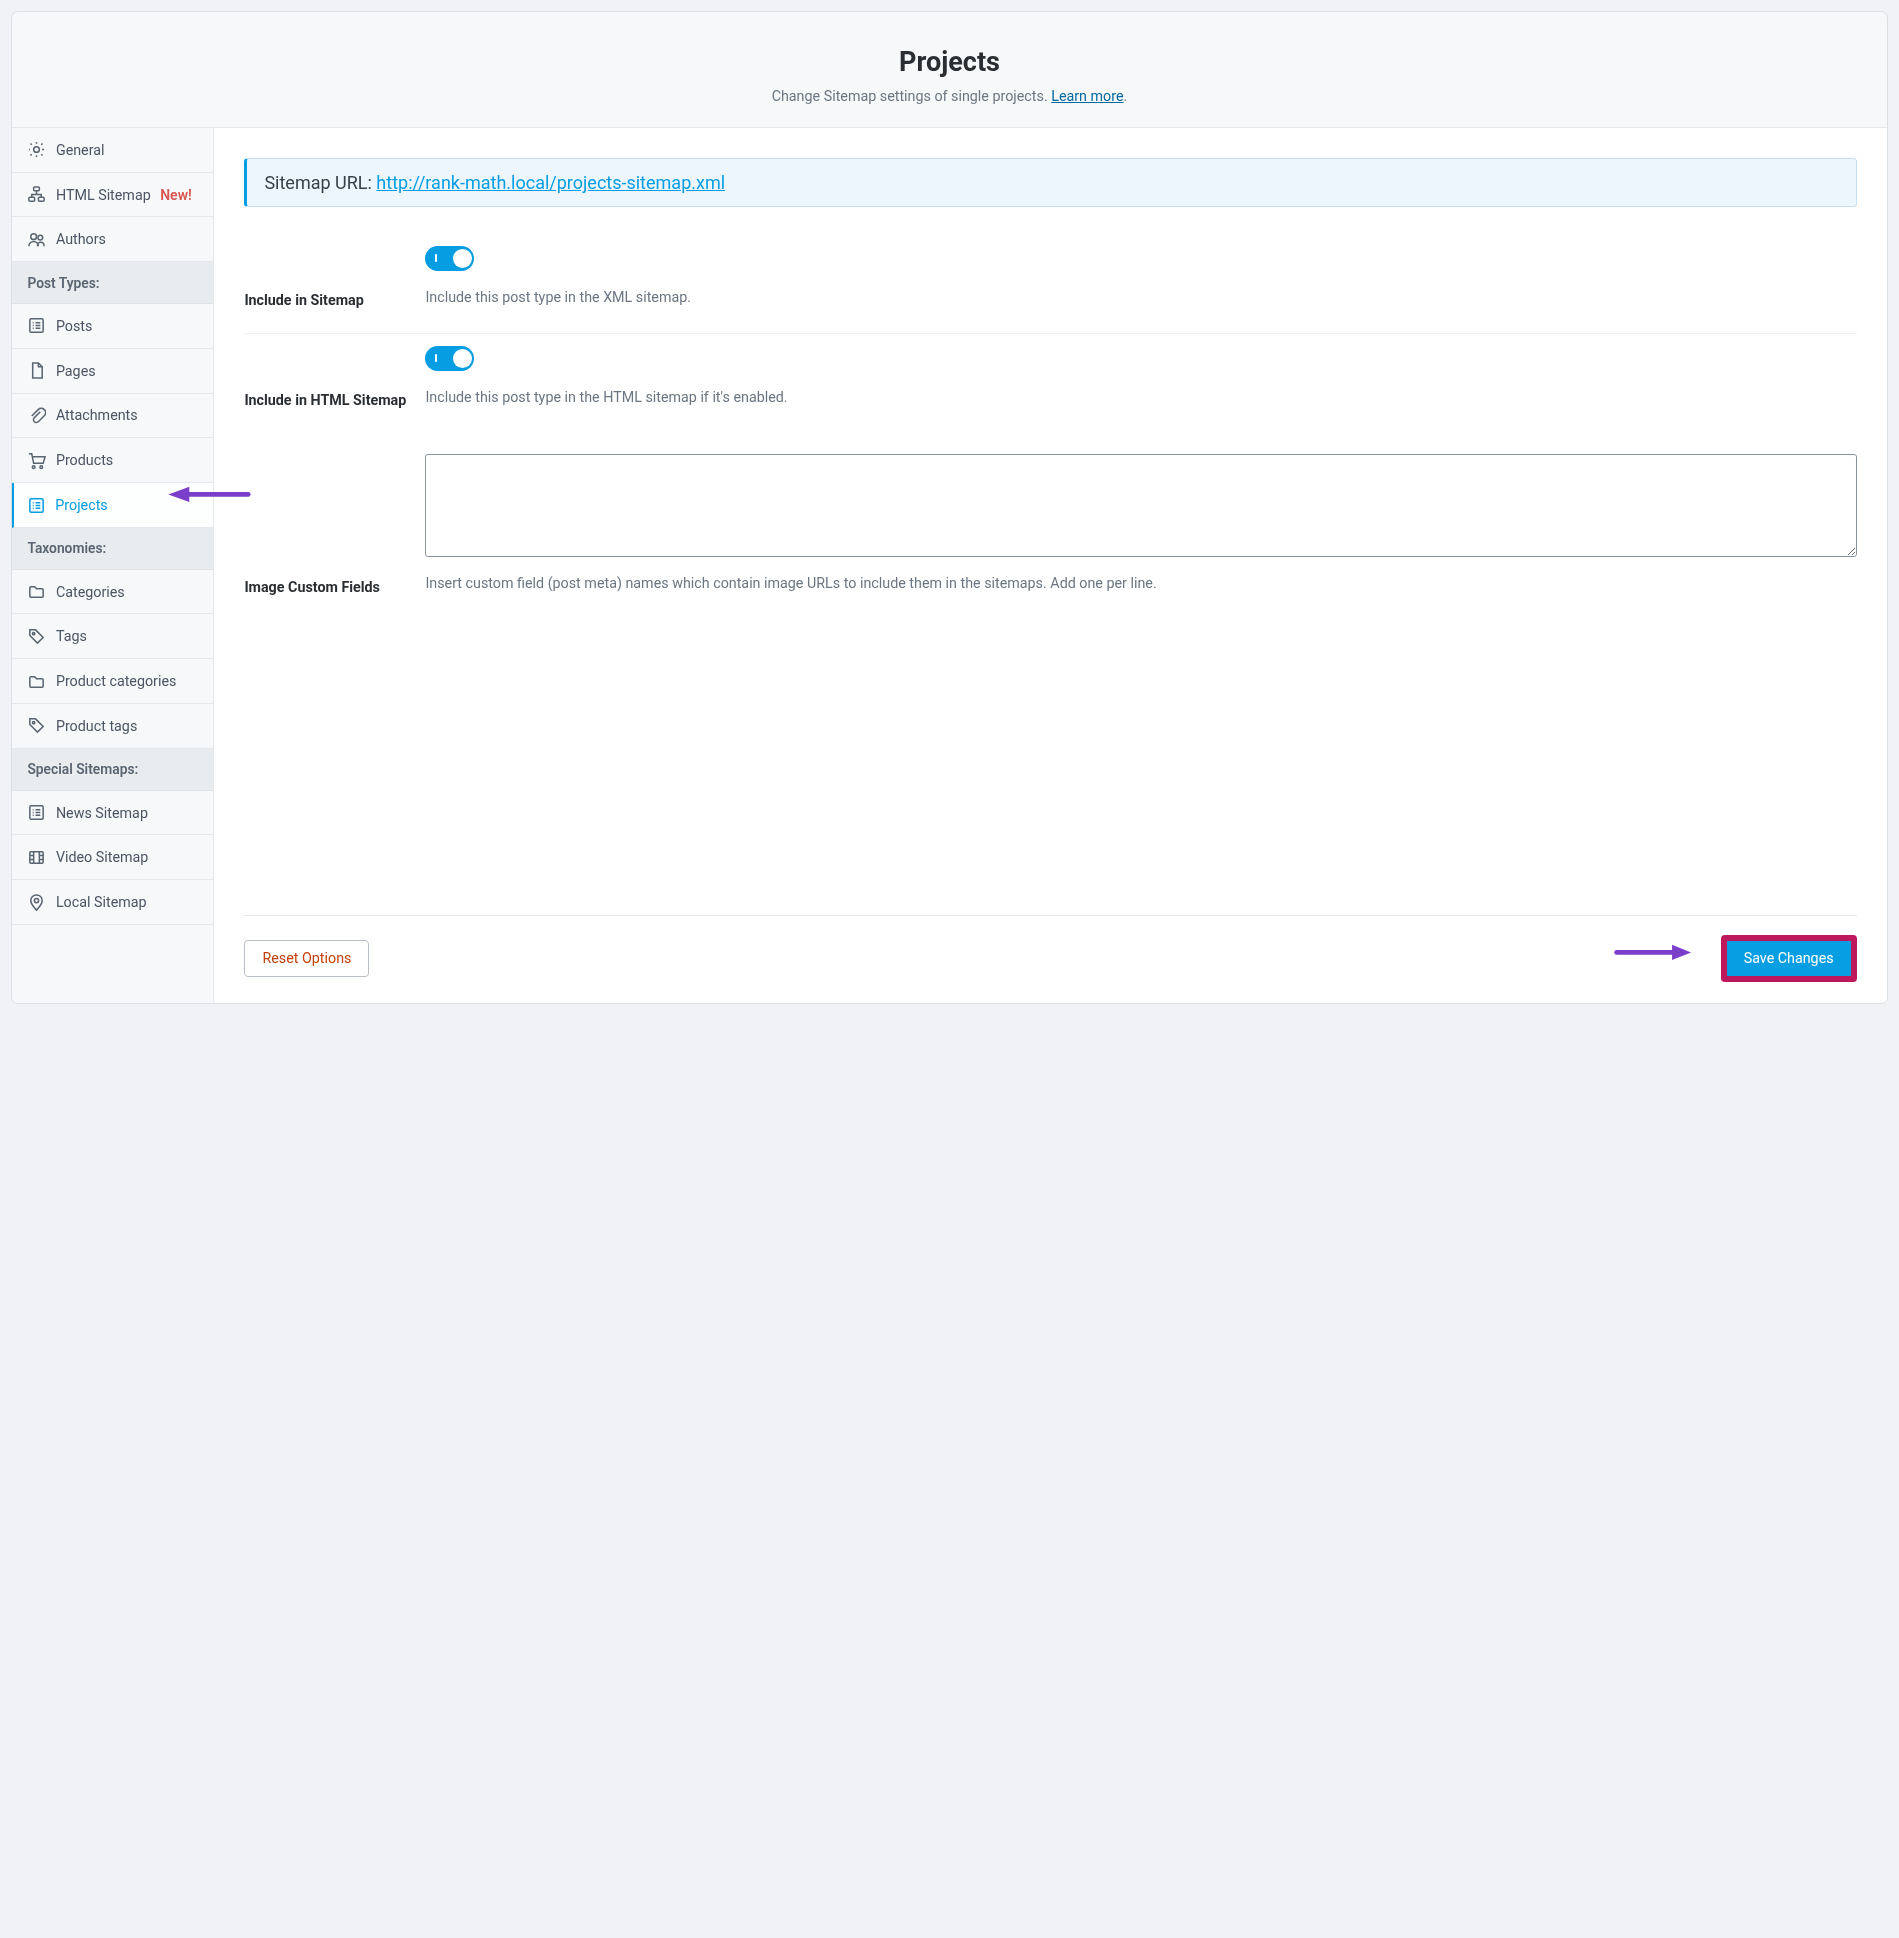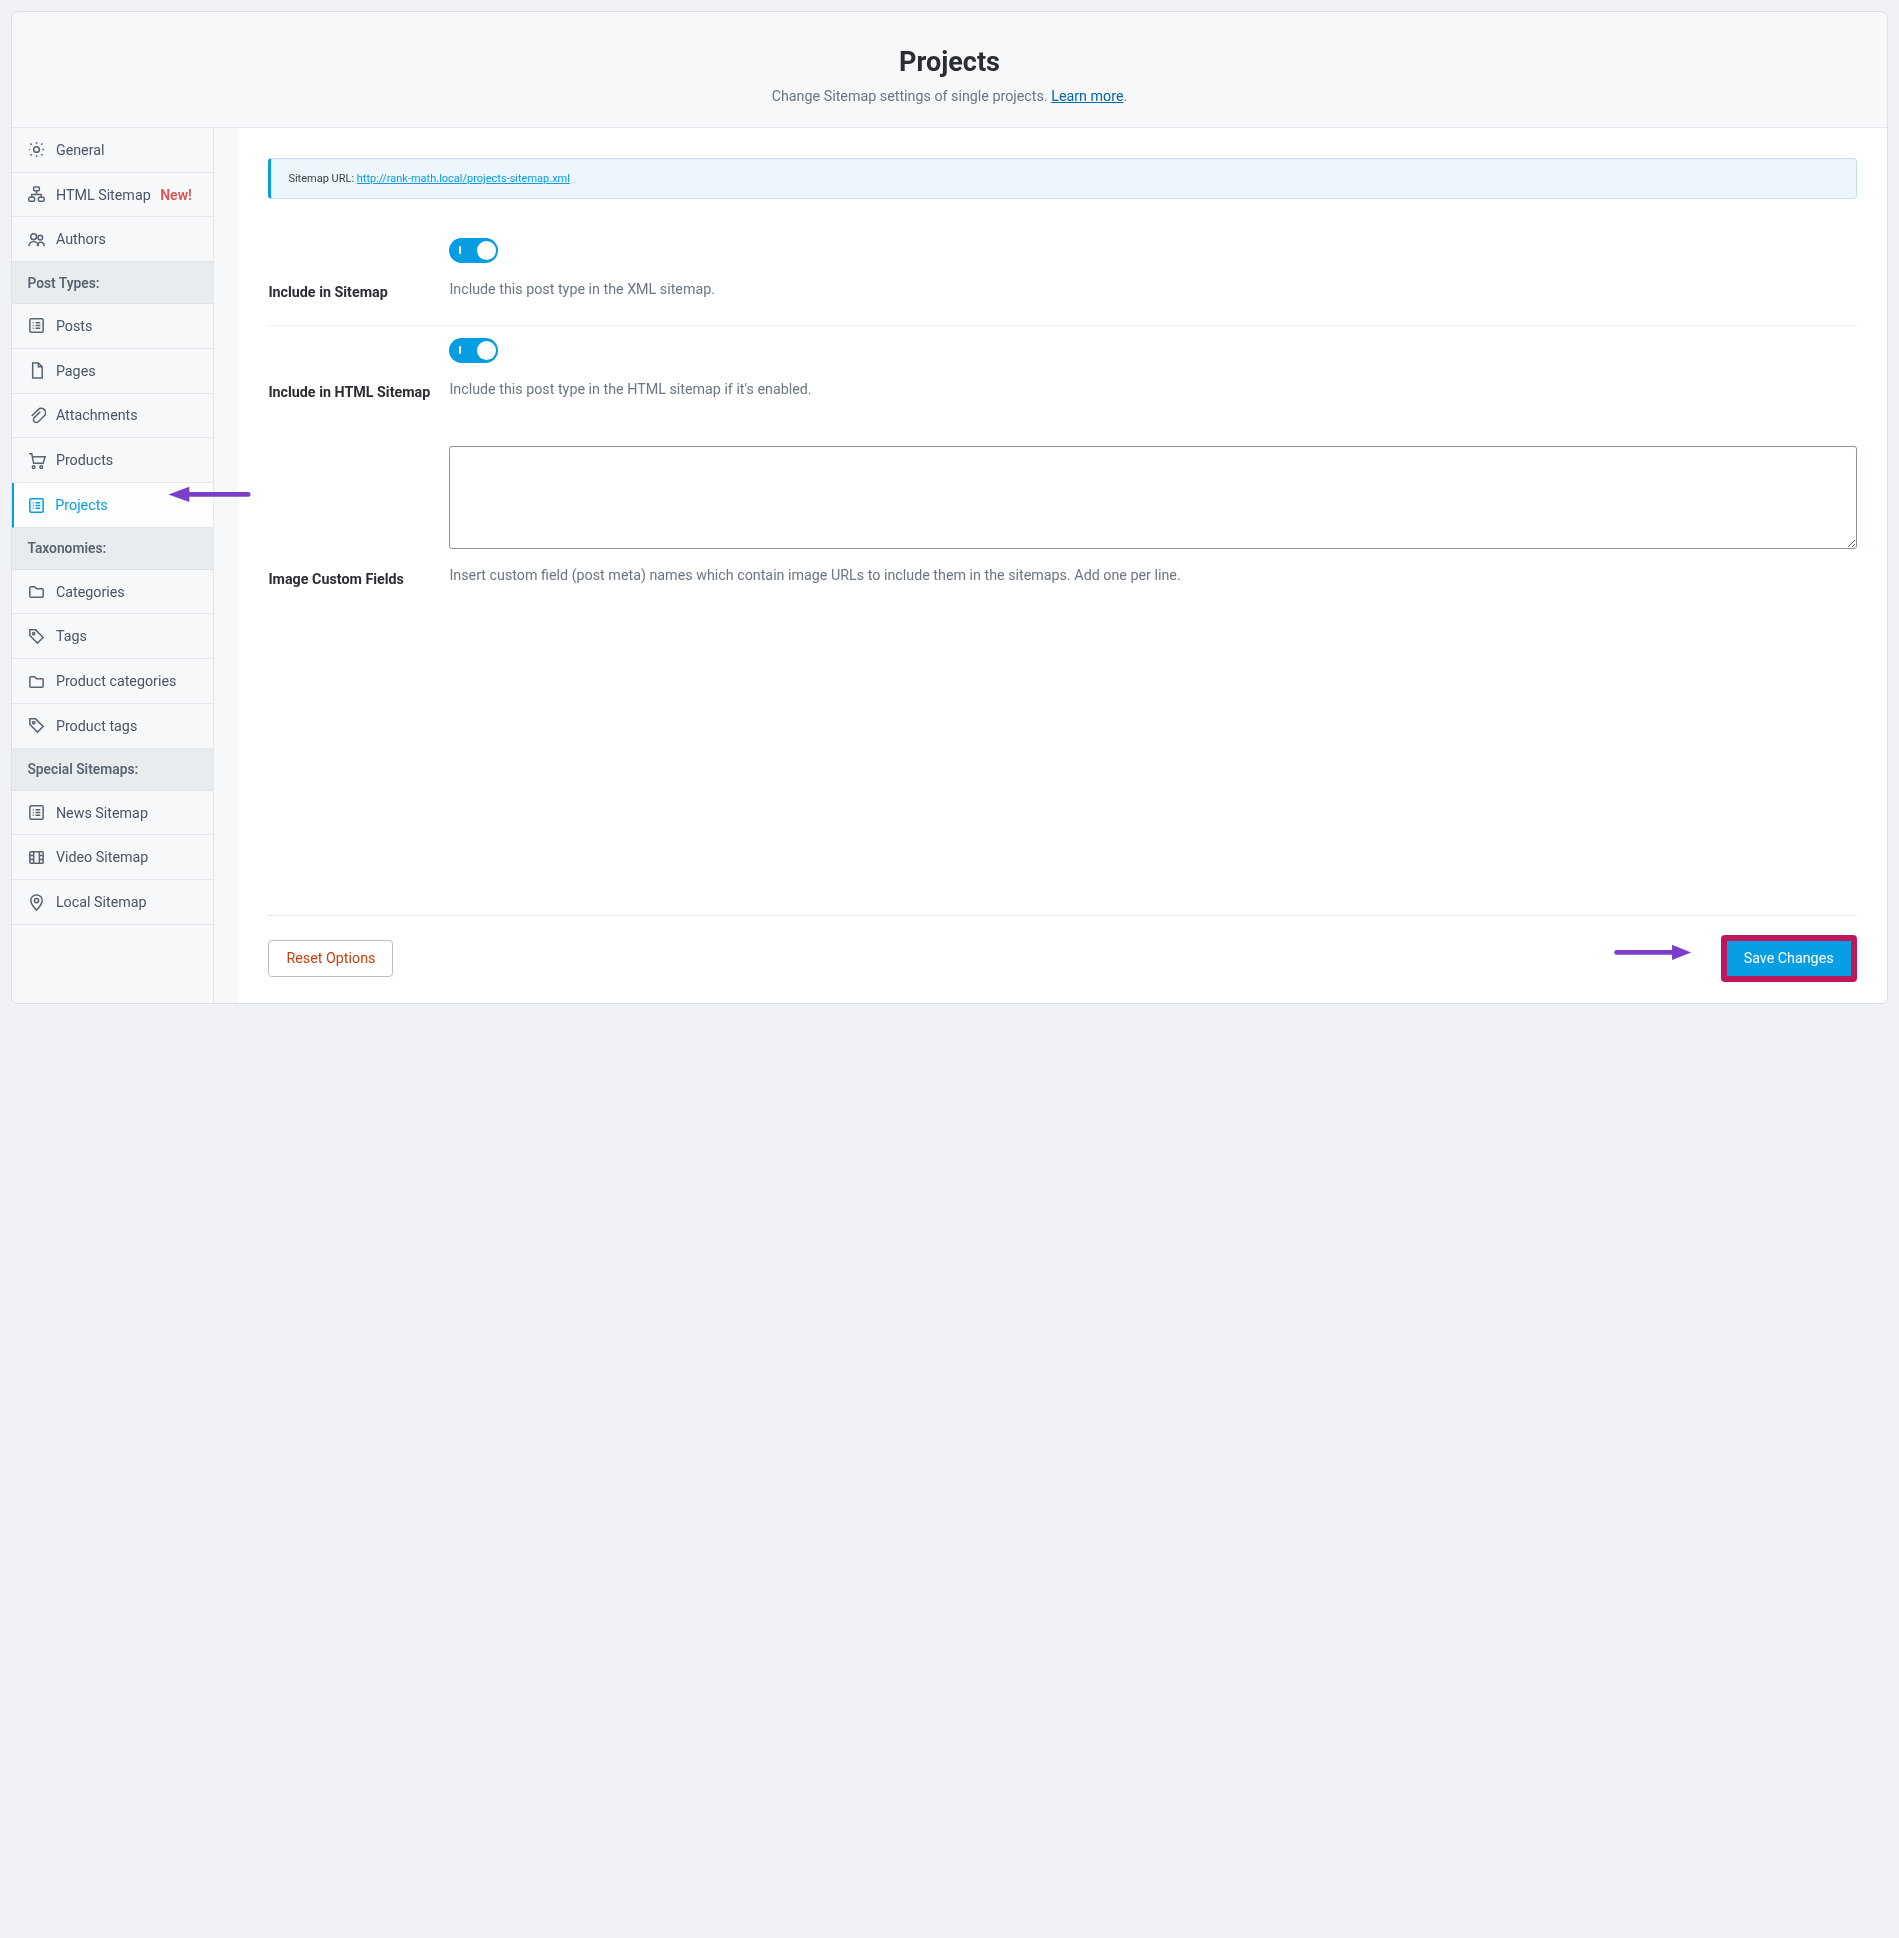--- a/index.html
+++ b/index.html
@@ -22,21 +22,21 @@
     border-bottom: 1px solid #e4e8ec;
   }
   .header h1 {
     font-size: 27px;
     font-weight: 700;
     color: #2a2e33;
     margin-bottom: 9.5px;
   }
   .header .subtitle { color: #6b7682; font-size: 14.3px; }
   .header .subtitle a { color: #0369a1; text-decoration: underline; }
-  .body { display: flex; gap: 24px; }
+  .body { display: flex; }
   .sidebar {
     width: 202px;
     flex: 0 0 202px;
     background: #f6f8fa;
     border-right: 1px solid #e4e8ec;
   }
   .sidebar-item {
     display: flex;
     align-items: center;
     gap: 9.5px;
@@ -73,21 +73,21 @@
     flex-direction: column;
     min-height: 875px;
   }
   .notice {
     border: 1px solid #c4def5;
     border-left: 3.8px solid #069de3;
     background: #eef6fd;
     border-radius: 3.8px;
     padding: 13.3px 17px;
     color: #394049;
-    font-size: 11px;
+    font-size: 18px;
     margin-bottom: 27px;
   }
   .notice a { color: #069de3; text-decoration: underline; }
   .row {
     display: flex;
     align-items: flex-end;
     padding: 11.4px 0 25px 0;
   }
   .row + .row-divider { border-top: 1px solid #eef1f4; }
   .row-label {

